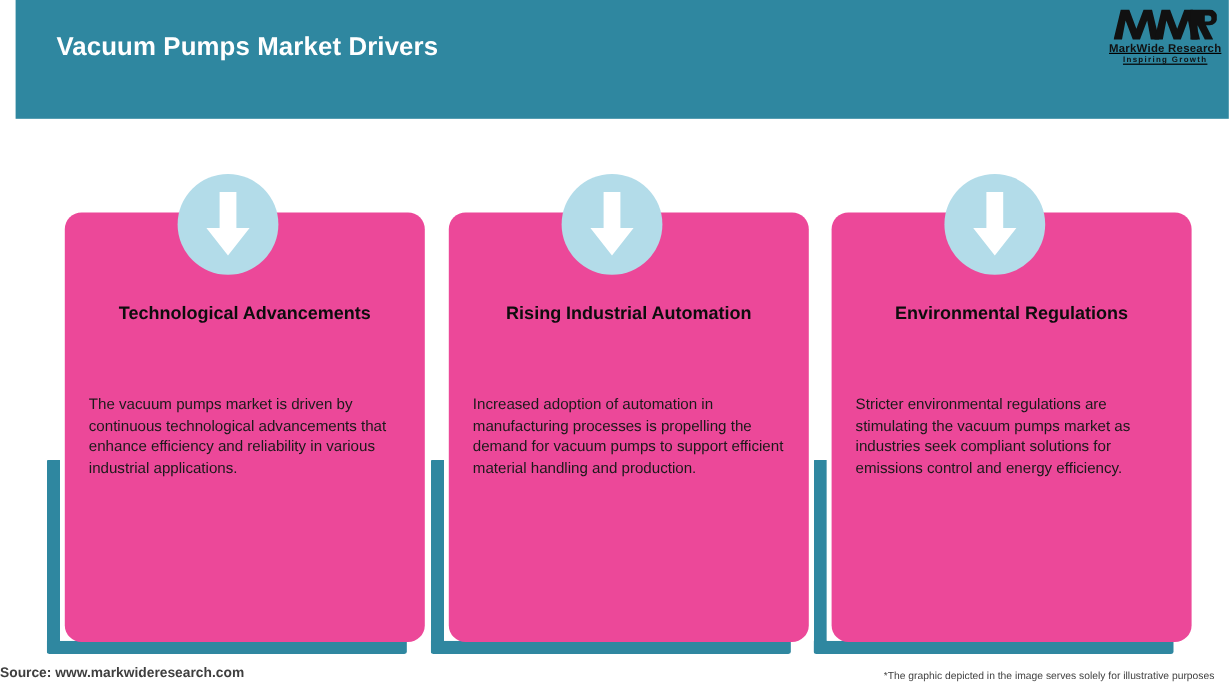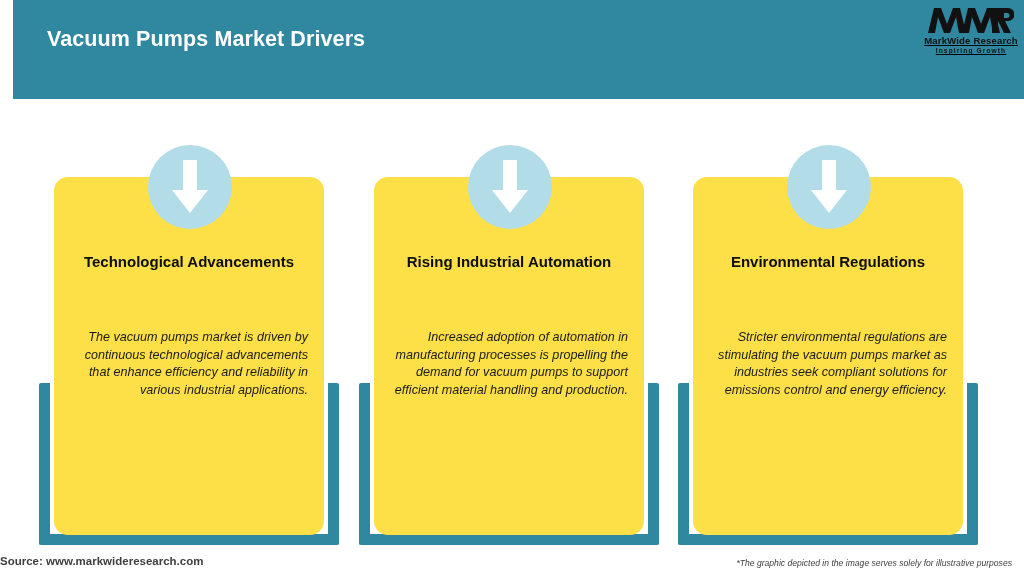--- a/index.html
+++ b/index.html
@@ -101,23 +101,23 @@
     border-right: 11px solid #2f87a0;
     border-bottom: 11px solid #2f87a0;
     box-sizing: border-box;
     border-radius: 2px;
   }
 
   .card {
     position: absolute;
     left: 15px;
     top: 78px;
-    width: 270px;
+    width: 300px;
     height: 358px;
-    background: #fde047;
+    background: #ec4899;
     border-radius: 14px;
     box-sizing: border-box;
   }
 
   .card-title {
     position: absolute;
     left: 10px;
     right: 10px;
     top: 75px;
     text-align: center;
@@ -128,22 +128,21 @@
   }
 
   .card-body {
     position: absolute;
     left: 20px;
     right: 16px;
     top: 152px;
     font-size: 12.6px;
     color: #1a1a1a;
     line-height: 17.5px;
-    text-align: right;
-    font-style: italic;
+    text-align: left;
   }
 
   
   .circle {
     position: absolute;
     left: 109px;
     top: 46px;
     width: 84px;
     height: 84px;
     border-radius: 50%;
@@ -166,21 +165,20 @@
     font-weight: bold;
     color: #3f3f3f;
   }
   .footer-note {
     position: absolute;
     right: 12px;
     top: 558px;
     font-size: 8.6px;
     color: #3f3f3f;
     white-space: nowrap;
-    font-style: italic;
   }
 </style>
 </head>
 <body>
 
 <div class="header">
   <div class="header-title">Vacuum Pumps Market Drivers</div>
 
   <div class="logo">
     <span class="logo-mark">

